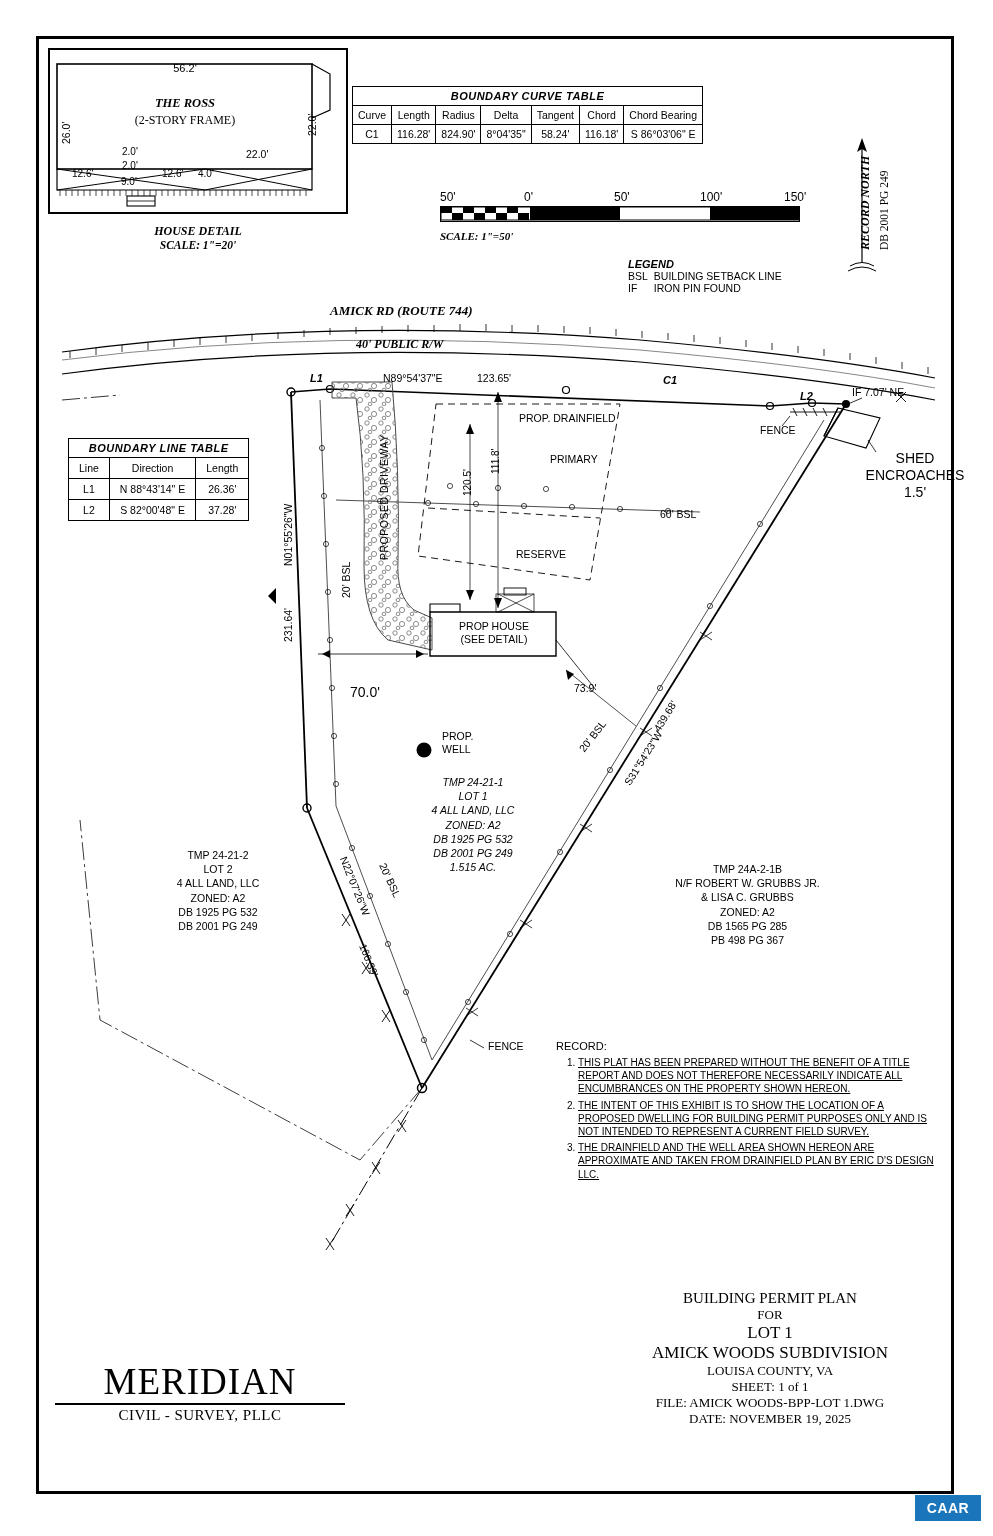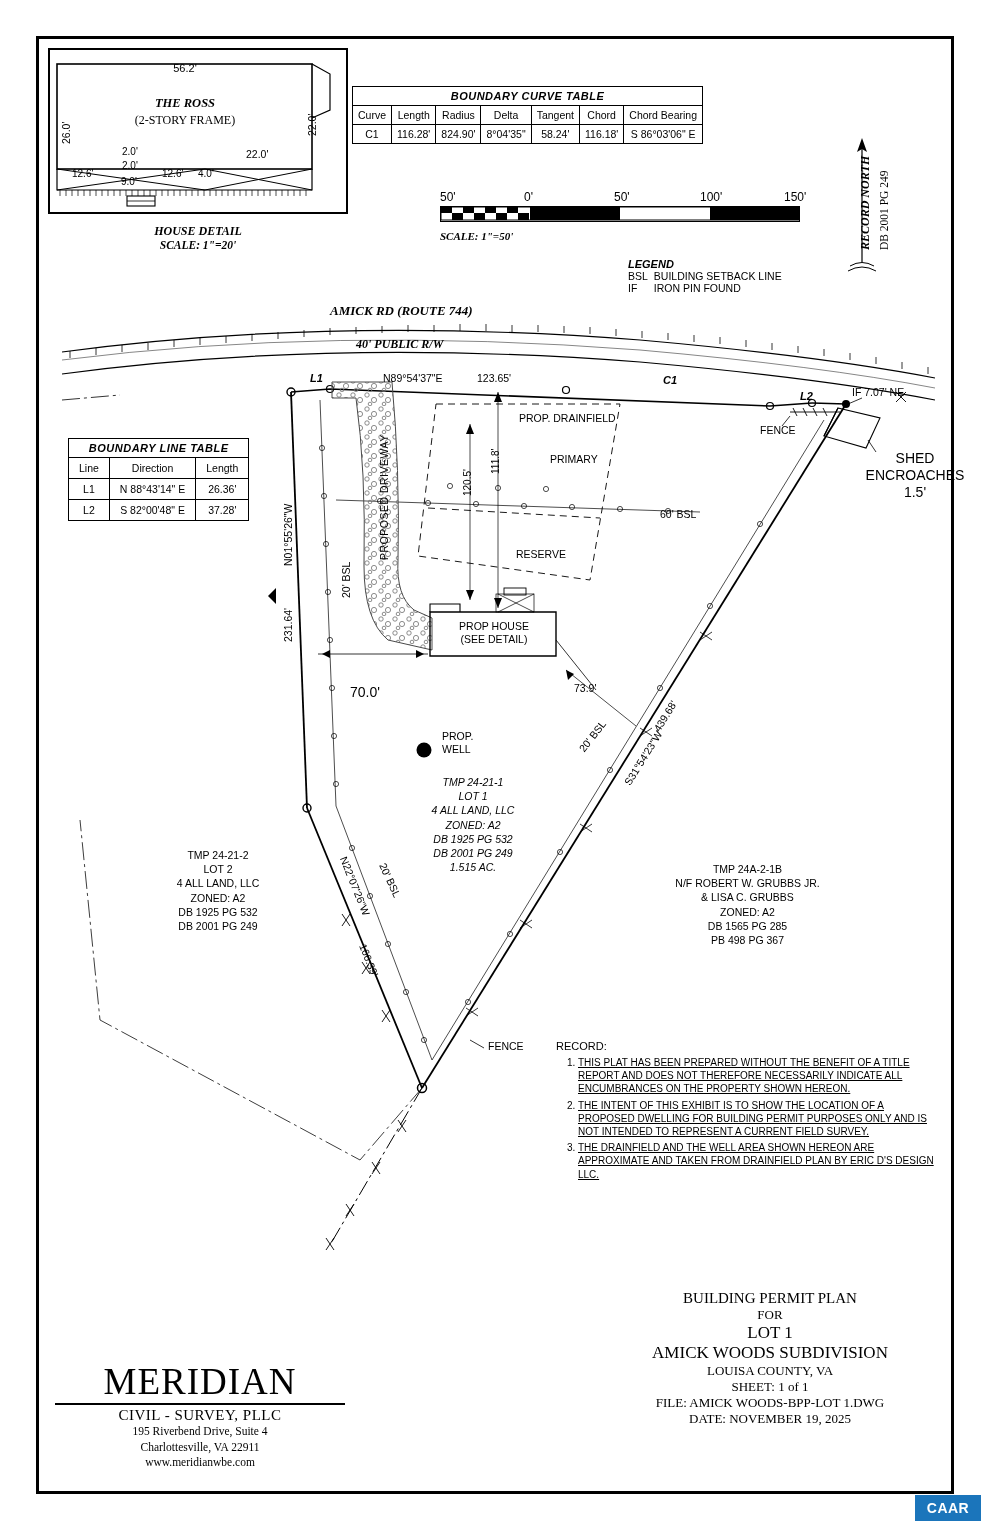--- a/index.html
+++ b/index.html
@@ -661,24 +661,19 @@
     <div class="tb-l4">AMICK WOODS SUBDIVISION</div>
     <div class="tb-l5">LOUISA COUNTY, VA</div>
     <div class="tb-l5">SHEET: 1 of 1</div>
     <div class="tb-l5">FILE: AMICK WOODS-BPP-LOT 1.DWG</div>
     <div class="tb-l5">DATE: NOVEMBER 19, 2025</div>
   </div>
 
   <div class="abs" id="logo-block">
     <div id="logo-name">MERIDIAN</div>
     <div id="logo-sub">CIVIL - SURVEY, PLLC</div>
-    <div id="logo-addr">
-      <div>195 Riverbend Drive, Suite 4</div>
-      <div>Charlottesville, VA 22911</div>
-      <div>www.meridianwbe.com</div>
-    </div>
   </div>
 
   <div class="abs" id="caar-badge">
     <span>CAAR</span>
   </div>
 
 </div>
 
 </body></html>

